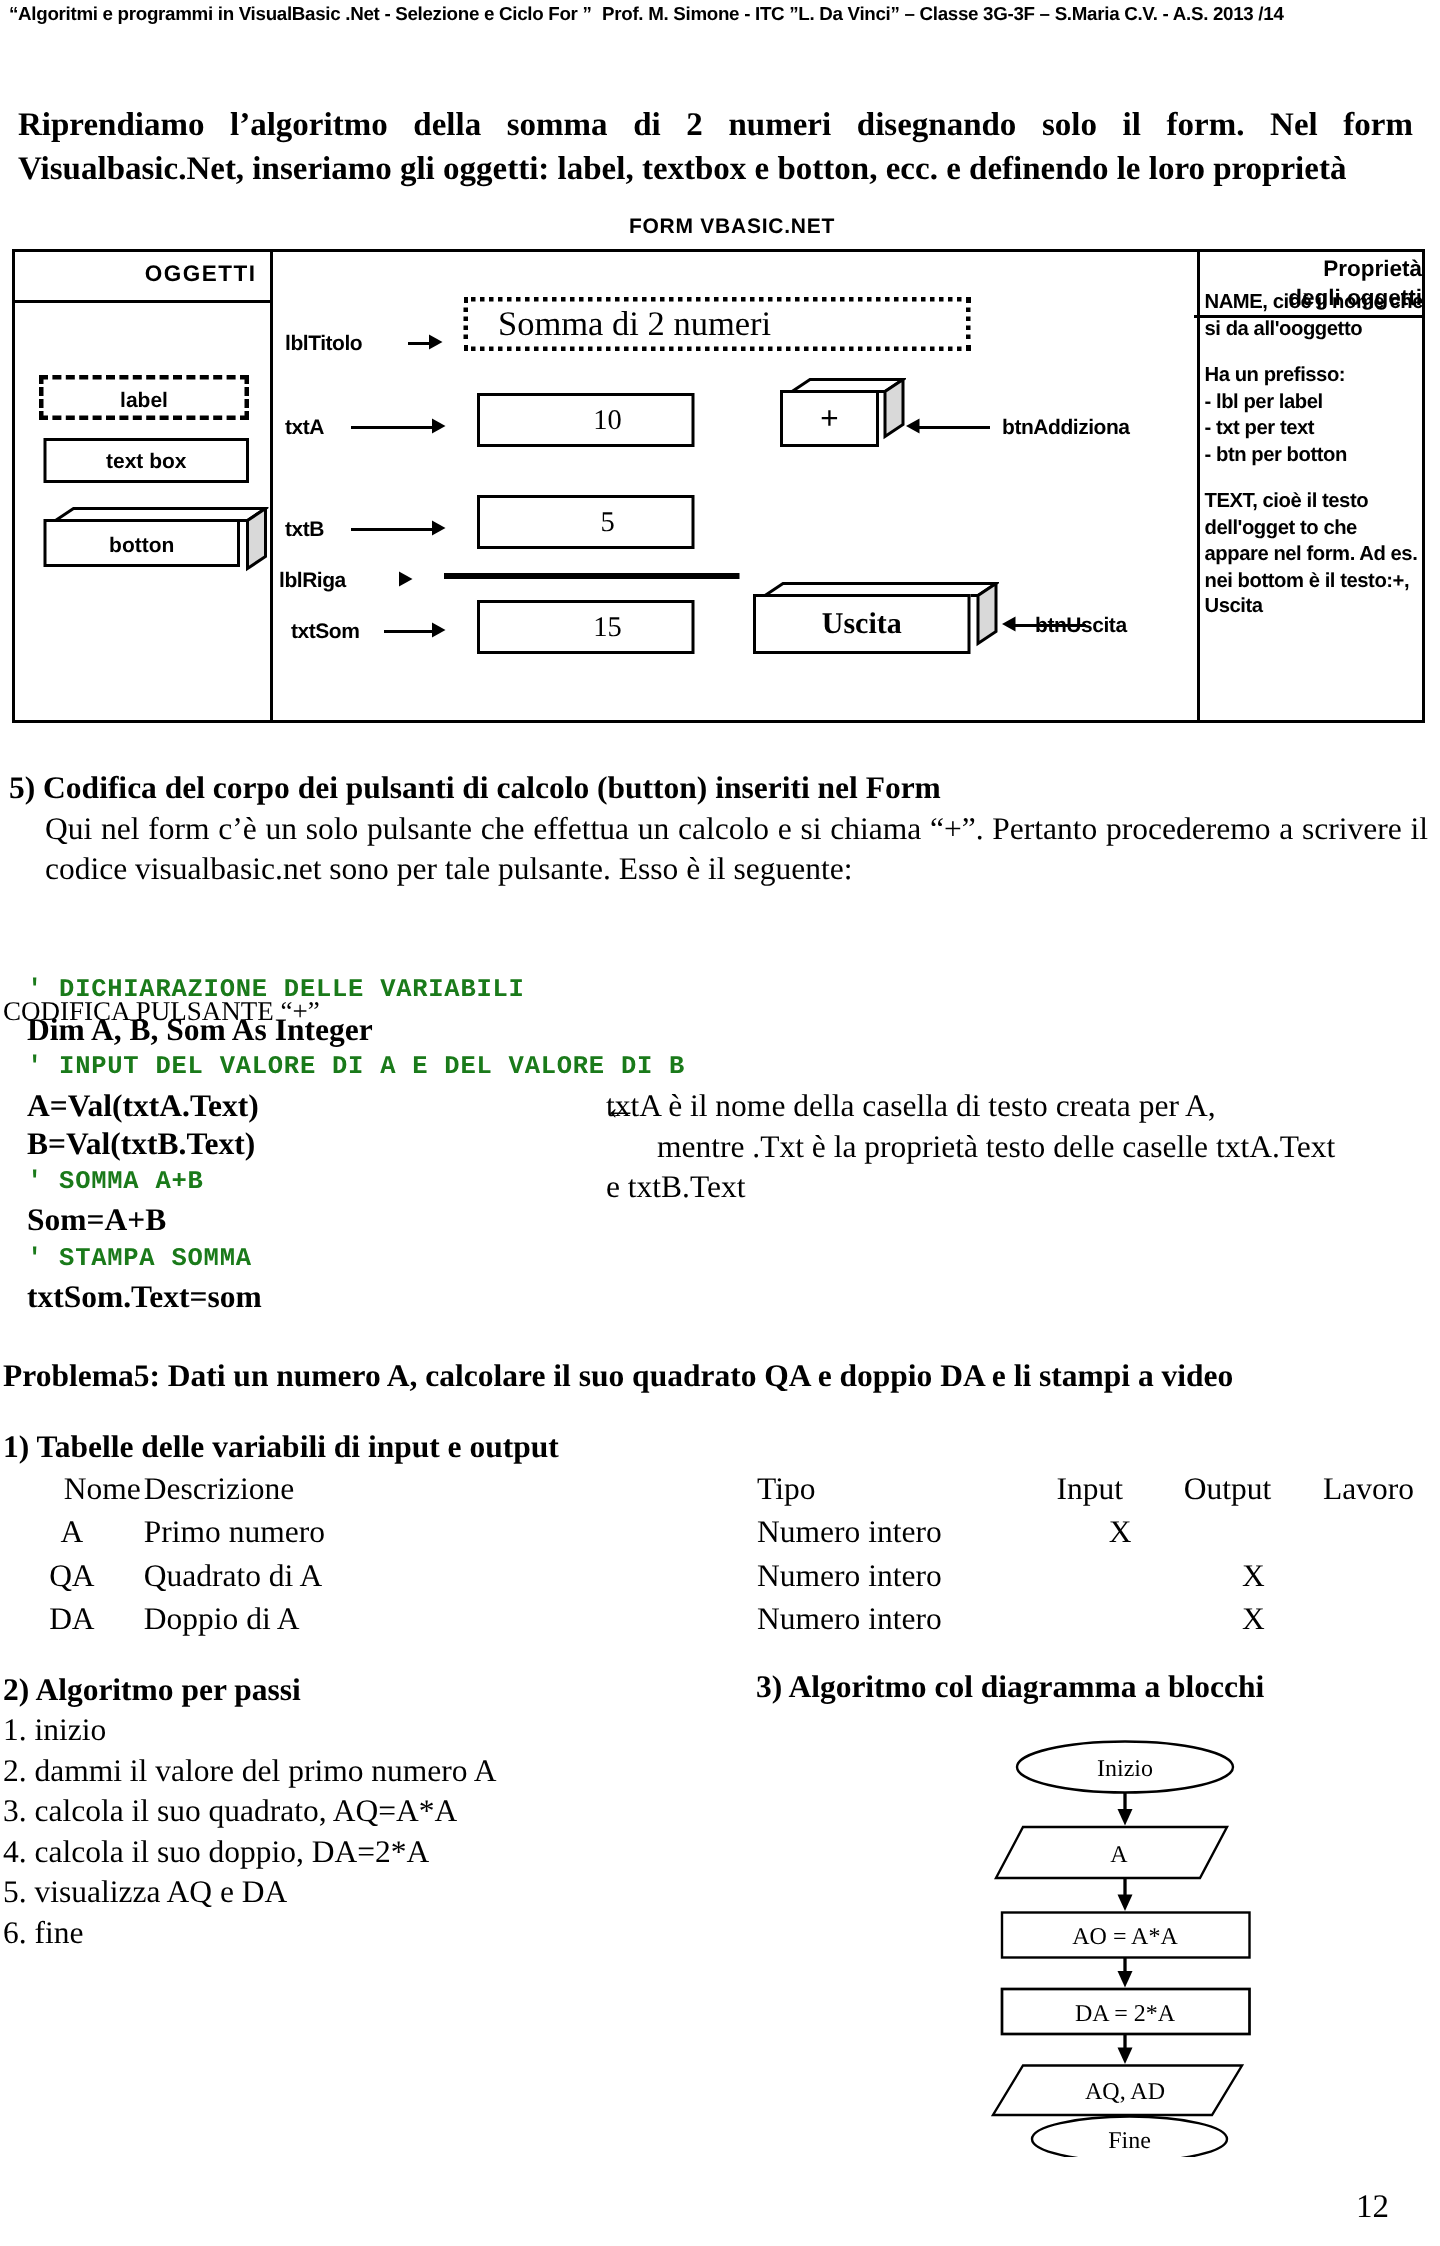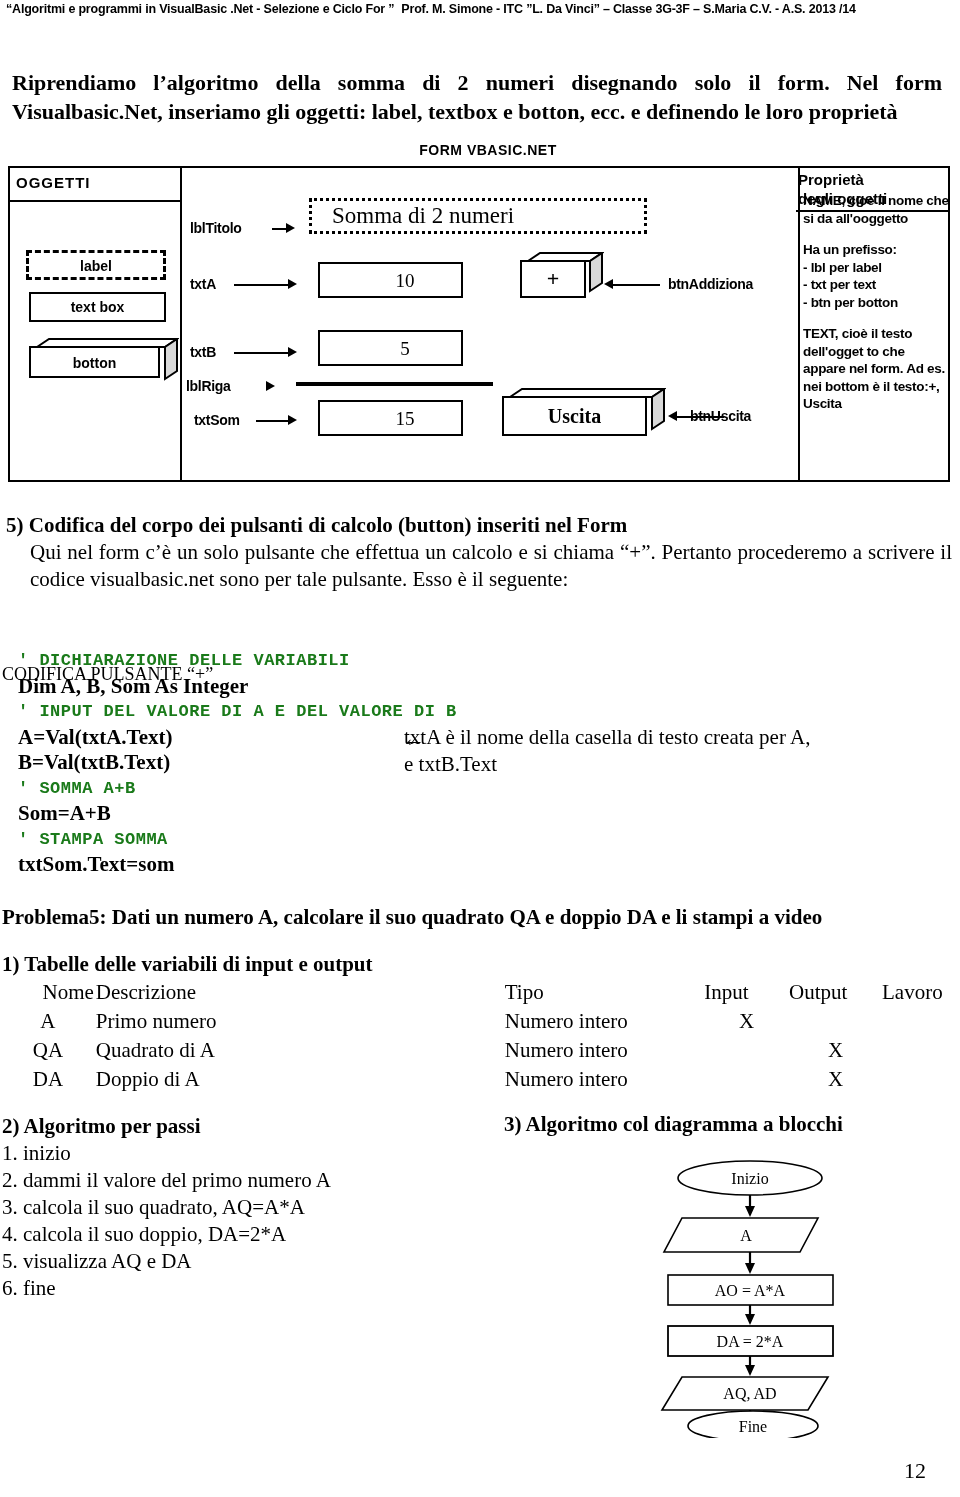--- a/index.html
+++ b/index.html
@@ -83,21 +83,21 @@
     height: 100%;
     border-left: 2px solid #000;
   }
   .vdiv.left  { left: 170px; }
   .vdiv.right { left: 788px; }
 
   .hdr-cell {
     position: absolute;
     font-family: "Liberation Sans", sans-serif;
     font-weight: bold;
-    text-align: left;
+    text-align: right;
   }
   .hdr-oggetti {
     top: 8px;
     left: 8px;
     width: 155px;
     font-size: 15px;
     letter-spacing: 1px;
   }
   .hdr-underline {
     position: absolute;
@@ -535,20 +535,21 @@
     <div class="code-line stmt">B=Val(txtB.Text)</div>
     <div class="code-line comment">' SOMMA A+B</div>
     <div class="code-line stmt">Som=A+B</div>
     <div class="code-line comment">' STAMPA SOMMA</div>
     <div class="code-line stmt">txtSom.Text=som</div>
   </div>
 
 <div class="note-arrow">←</div>
 <div class="code-note">
   <div class="note-l1">txtA è il nome della casella di testo creata per A,</div>
+  <div class="note-l2">mentre .Txt è la proprietà testo delle caselle txtA.Text</div>
   <div>e txtB.Text</div>
 </div>
 
 <div class="prob-title">Problema5: Dati un numero A, calcolare il suo quadrato QA e doppio DA e li stampi a video</div>
 <div class="tab-title">1) Tabelle delle variabili di input e output</div>
 
 <table class="vartable">
   <thead>
     <tr>
       <th class="c-nome">Nome</th>

